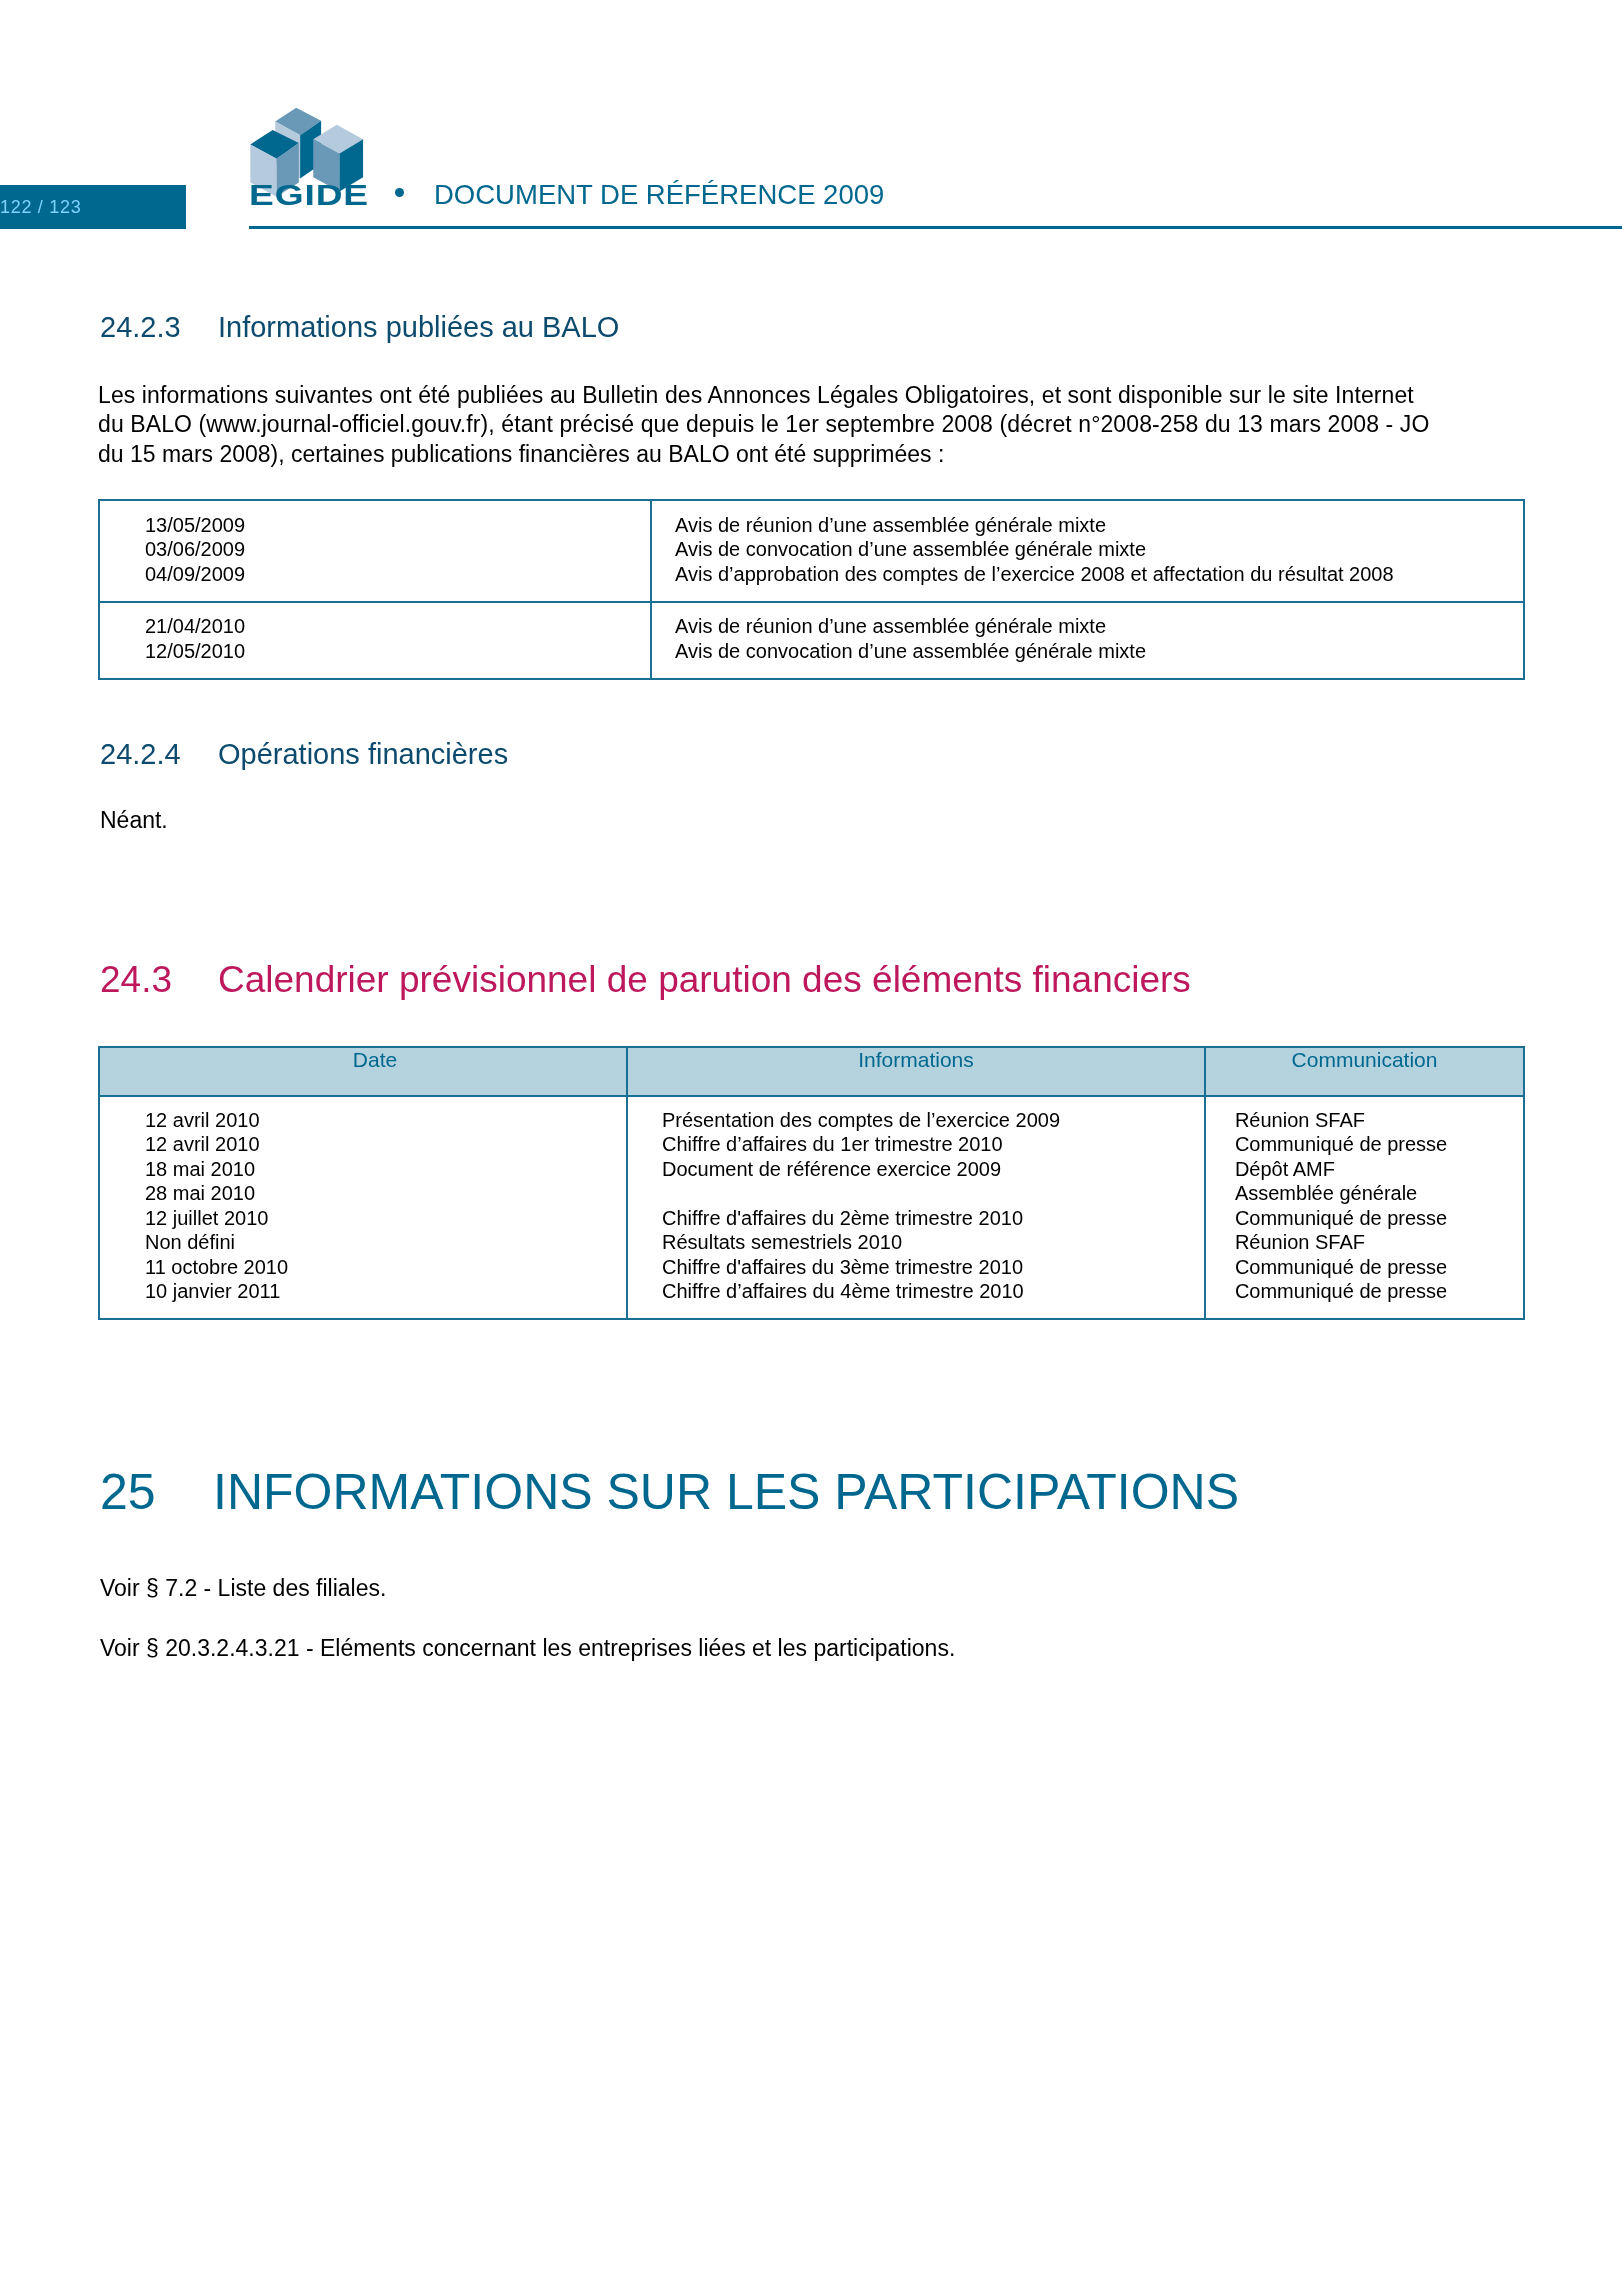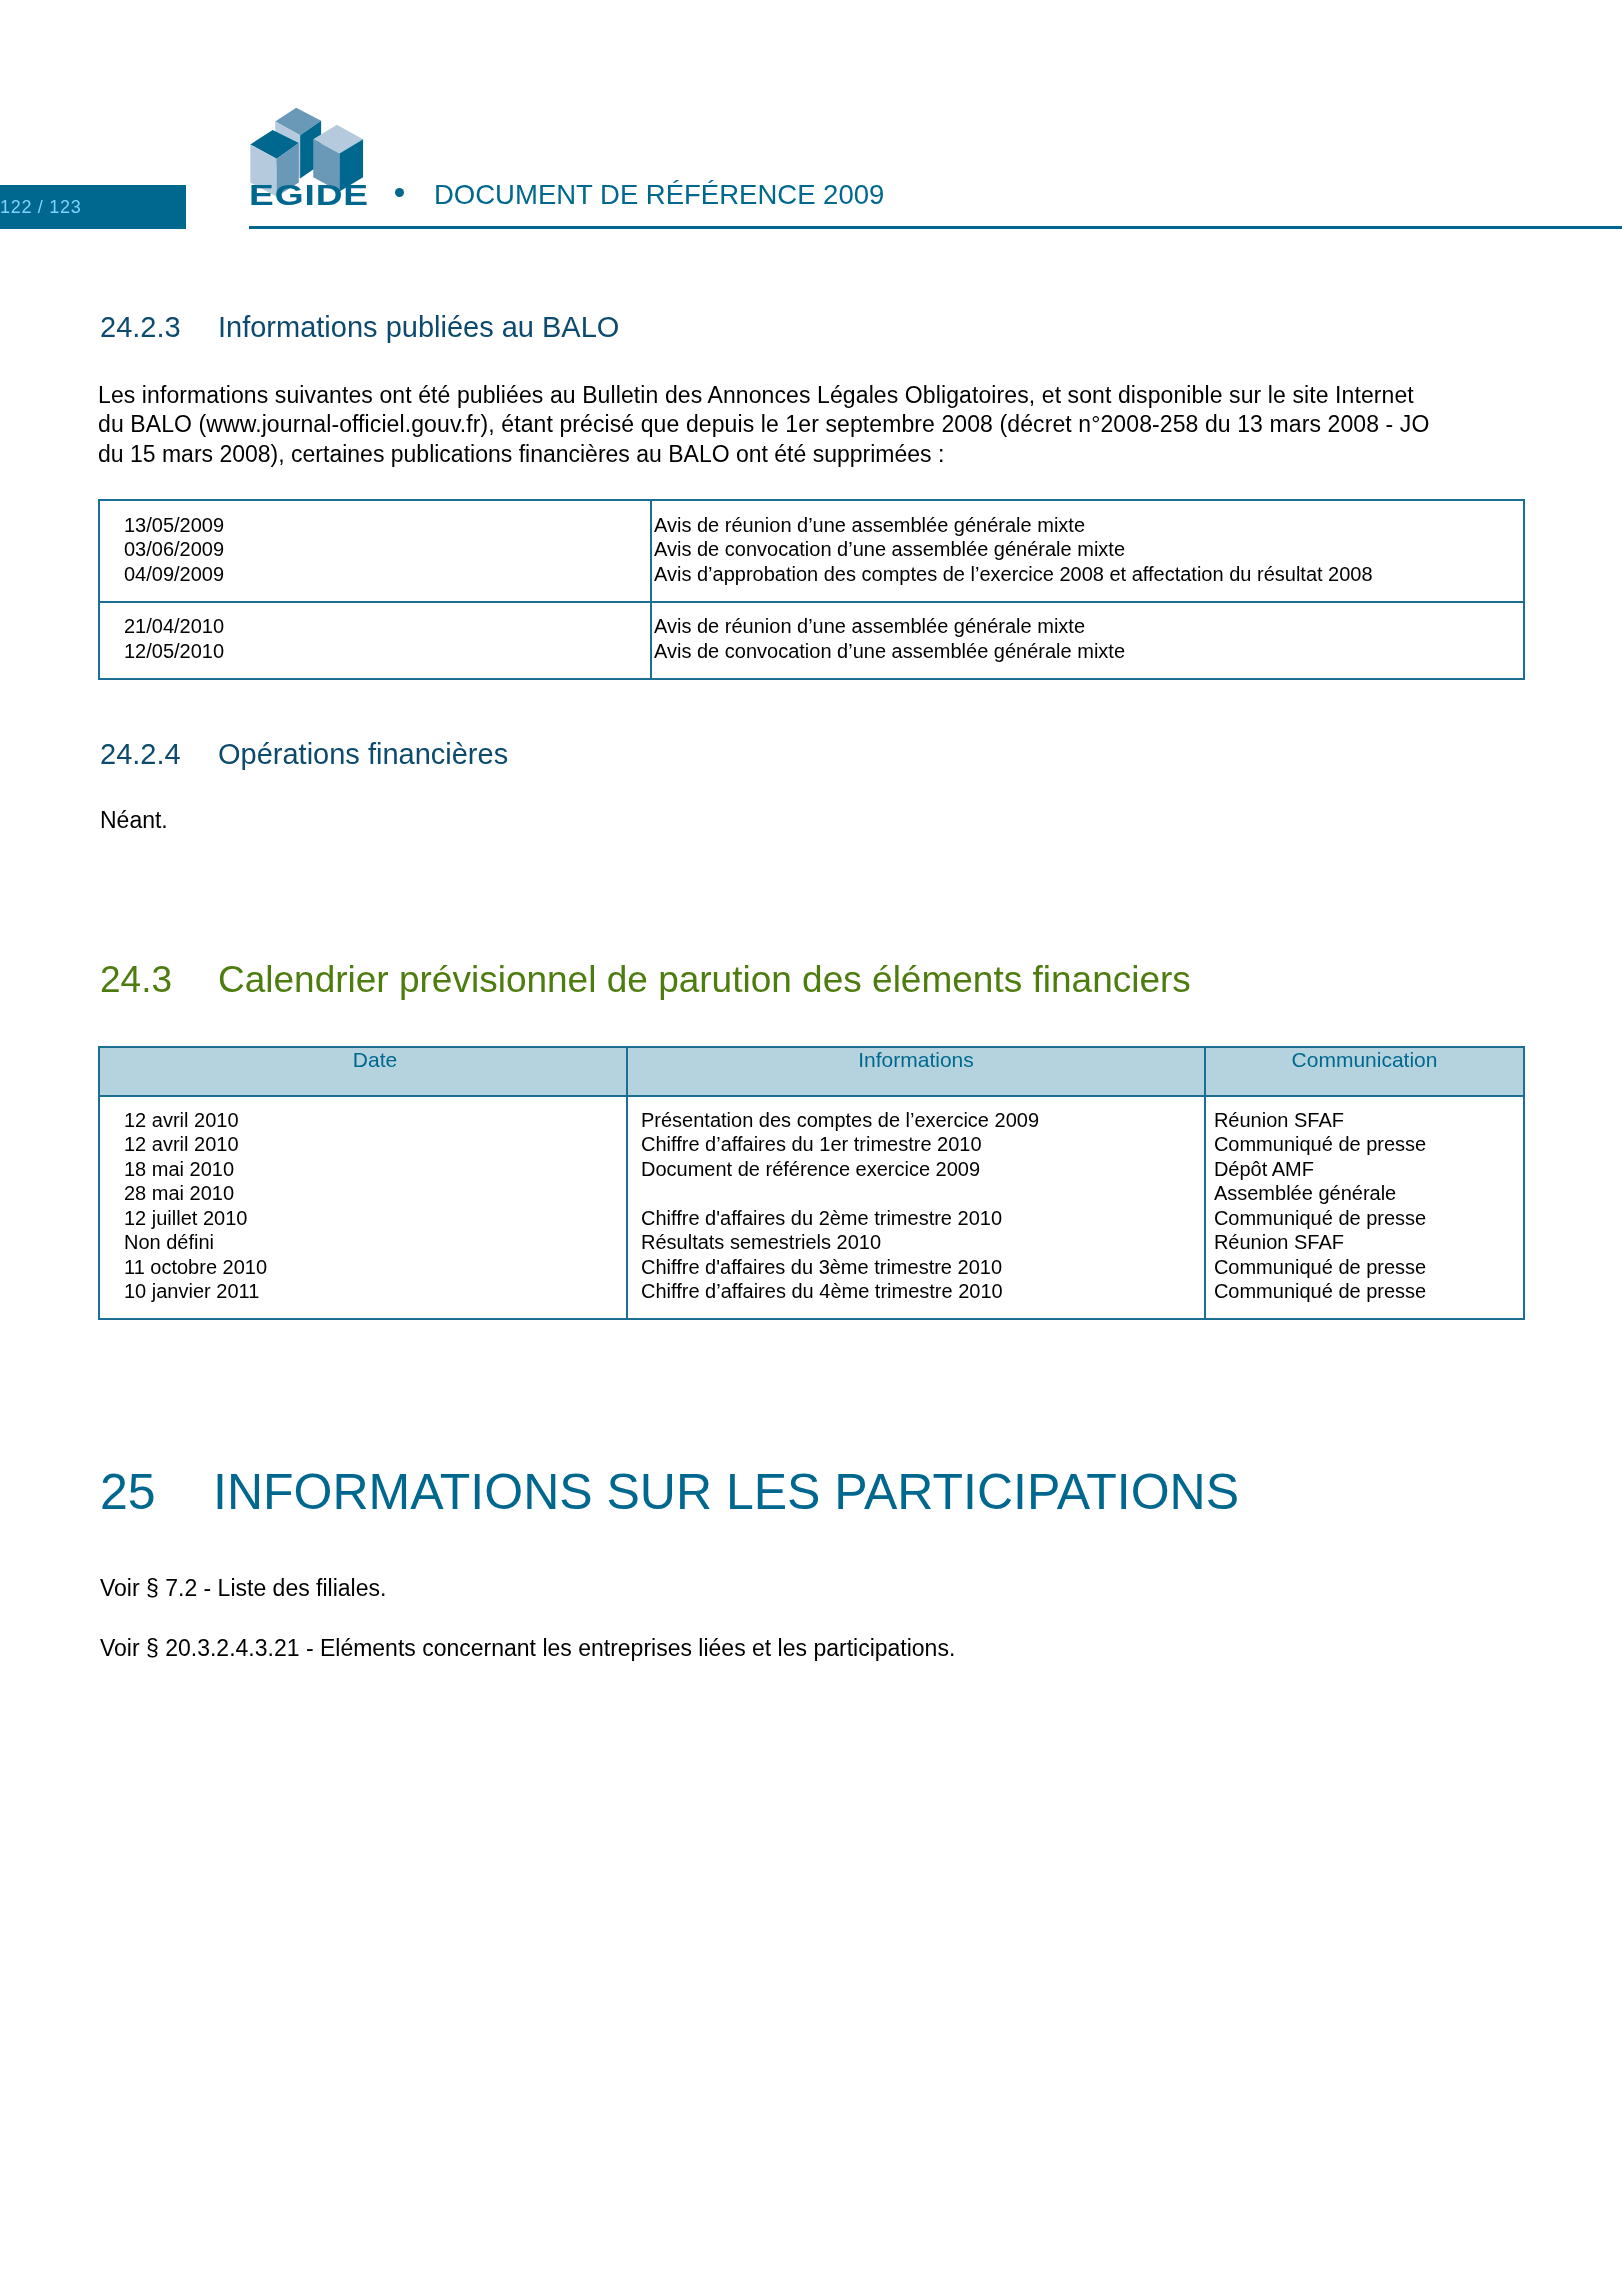--- a/index.html
+++ b/index.html
@@ -13,32 +13,32 @@
   .logo { left: 249px; top: 85px; width: 118px; height: 128px; }
   .logo-text { left: 249px; top: 181px; font-size: 29px; font-weight: bold; color: #00688f;
                letter-spacing: 0.7px; transform: scaleX(1.28); transform-origin: left top; line-height: 29px; }
   .header-bullet { left: 395px; top: 188px; width: 9.2px; height: 9.2px; border-radius: 50%; background: #00688f; }
   .header-title { left: 434px; top: 178px; font-size: 27.5px; color: #00688f; line-height: 33px; white-space: nowrap; }
   .header-rule { left: 249px; top: 226px; width: 1374px; height: 3.3px; background: #00688f; }
 
   
   .h3 { font-size: 29px; color: #0c4a6e; line-height: 34px; white-space: nowrap; }
   .h3 .num { display: inline-block; width: 118px; }
-  .h2 { font-size: 37px; color: #4d7c0f; line-height: 43px; white-space: nowrap; }
+  .h2 { font-size: 37px; color: #be185d; line-height: 43px; white-space: nowrap; }
   .h2 .num { display: inline-block; width: 118px; }
   .h1 { font-size: 50px; color: #00688f; line-height: 59px; white-space: nowrap; }
   .h1 .num { display: inline-block; width: 113px; }
 
   .para { font-size: 23px; line-height: 29.4px; width: 1427px; text-align: justify; }
   .para-line { display: block; white-space: nowrap; }
 
   
   table.doc { border-collapse: collapse; position: absolute; font-size: 20px; }
   table.doc td, table.doc th { border: 2px solid #1a6f93; vertical-align: top; padding: 0; }
-  .cell-lines { padding-top: 11.8px; padding-bottom: 14.4px; }
+  .cell-lines { padding-top: 11.8px; padding-bottom: 14.4px; margin-left: 21px; }
   .cell-lines div { line-height: 24.5px; white-space: nowrap; height: 24.5px; }
   .balo-table { left: 98px; top: 499px; width: 1427px; }
   .balo-table .c1 { width: 526px; padding-left: 24px; }
   .balo-table .c2 { padding-left: 2px; }
   .balo-table tr.r1 td { height: 99px; }
   .balo-table tr.r2 td { height: 71px; }
 
   .cal-table { left: 98px; top: 1046px; width: 1427px; }
   .cal-table th { background: #b5d3df; color: #00688f; font-weight: normal; font-size: 21px;
                   height: 47px; vertical-align: middle; }

